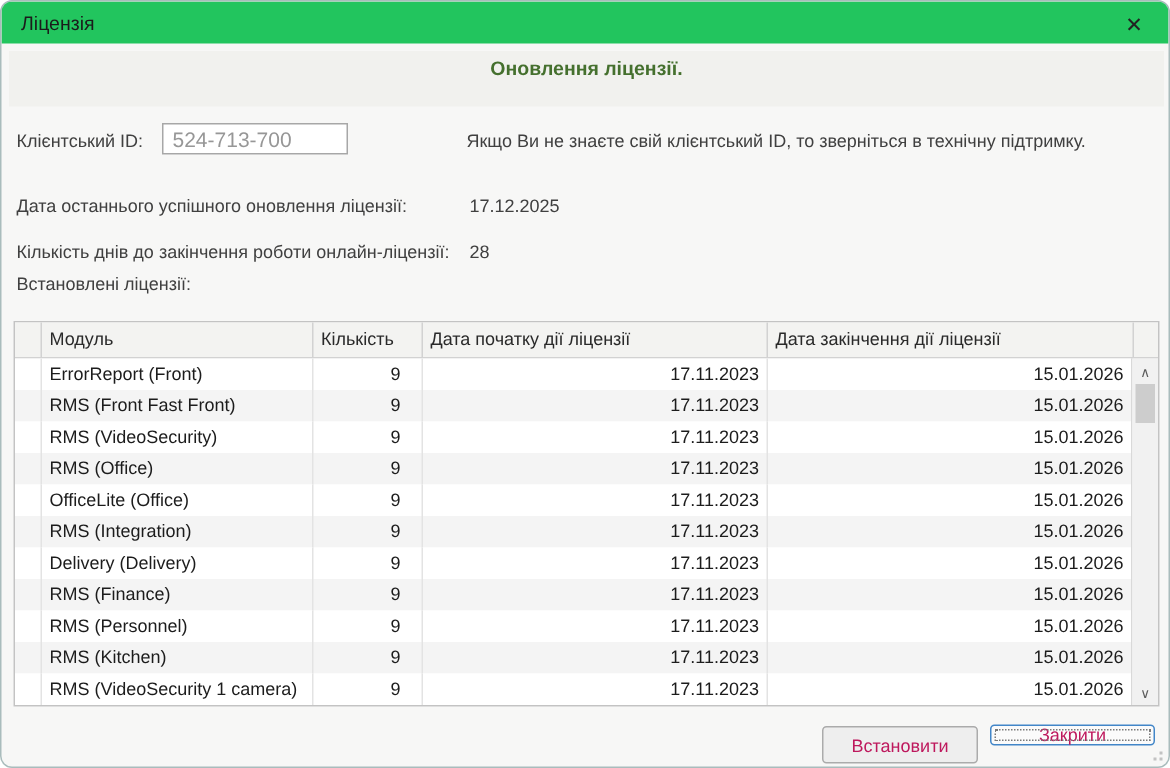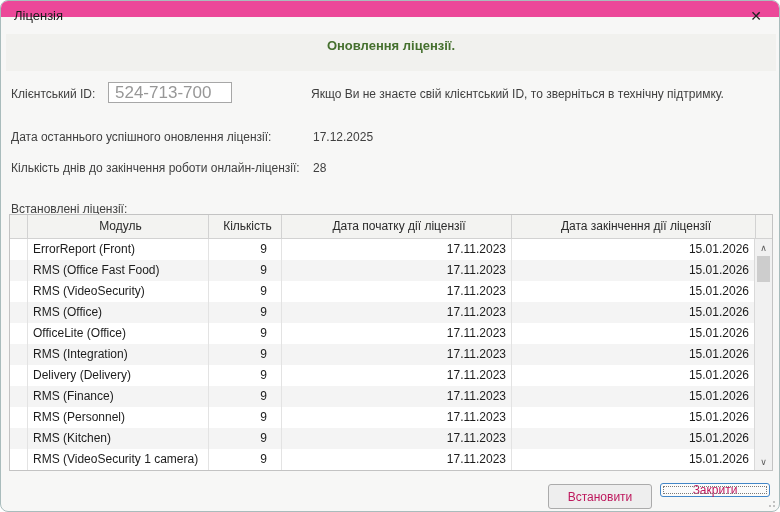--- a/index.html
+++ b/index.html
@@ -6,22 +6,22 @@
   html, body { width: 780px; height: 512px; background: #fff; }
   body { font-family: "Liberation Sans", sans-serif; font-size: 12px; color: #1c1c1c; }
 
   .dialog {
     position: absolute; left: 0; top: 0; width: 780px; height: 512px;
     background: #f7f7f6; border: 1px solid #a9bcbc; border-radius: 8px;
     overflow: hidden;
   }
 
   .titlebar {
-    position: absolute; left: 0; top: 0; width: 100%; height: 16px;
-    background: #ec4899;
+    position: absolute; left: 0; top: 0; width: 100%; height: 28px;
+    background: #22c55e;
   }
   .titlebar .title {
     position: absolute; left: 13px; top: 0; line-height: 30px; font-size: 13px; color: #1b1b1b;
   }
   .close-btn {
     position: absolute; right: 6px; top: 0; width: 34px; height: 30px;
     display: flex; align-items: center; justify-content: center;
     font-size: 14px; color: #222; cursor: pointer;
   }
 
@@ -30,37 +30,37 @@
     background: #f1f1ee; text-align: center; padding-top: 4px;
   }
   .header-band .header-title { font-size: 13px; font-weight: bold; color: #45702e; }
 
   .label { position: absolute; font-size: 12px; color: #404040; }
 
   .client-label { left: 10px; top: 86px; }
   .client-input {
     position: absolute; left: 107px; top: 81px; width: 124px; height: 21px;
     border: 1px solid #a7a7a7; background: #fff; color: #979797;
-    font-family: "Liberation Sans", sans-serif; font-size: 17px; padding: 0 6px; outline: none;
+    font-family: "Liberation Sans", sans-serif; font-size: 14px; padding: 0 6px; outline: none;
   }
   .client-hint { left: 310px; top: 86px; }
 
   .info-label-1 { left: 10px; top: 129px; }
   .info-value-1 { left: 312px; top: 129px; }
   .info-label-2 { left: 10px; top: 160px; text-align: center; }
   .info-value-2 { left: 312px; top: 160px; }
-  .section-label { left: 10px; top: 201px; }
+  .section-label { left: 10px; top: 181px; }
 
   .table {
     position: absolute; left: 8px; top: 213px; width: 764px; height: 257px;
     background: #fff; border: 1px solid #c3c3c3; display: flex; flex-direction: column;
   }
   .thead { display: flex; height: 24px; background: #f3f3f1; border-bottom: 1px solid #d2d2d2; flex: none; }
   .th { border-right: 1px solid #d2d2d2; line-height: 23px; padding-left: 5px; color: #2a2a2a;
-        white-space: nowrap; overflow: hidden; text-align: center; }
+        white-space: nowrap; overflow: hidden; }
   .th.c0 { width: 18px; padding: 0; }
   .th.c1 { width: 181px; }
   .th.c2 { width: 73px; }
   .th.c3 { width: 230px; }
   .th.c4 { flex: 1; }
   .th.c5 { width: 16px; border-right: none; }
 
   .tbody-wrap { display: flex; flex: 1; min-height: 0; }
   .rows { width: 746px; border-right: 1px solid #d9d9d9; }
   .tr { display: flex; height: 21px; background: #fff; cursor: default; }
@@ -144,21 +144,21 @@
       <div class="rows">
           <div class="tr">
     <div class="td c0"></div>
     <div class="td c1">ErrorReport (Front)</div>
     <div class="td c2">9</div>
     <div class="td c3">17.11.2023</div>
     <div class="td c4">15.01.2026</div>
   </div>
           <div class="tr alt">
     <div class="td c0"></div>
-    <div class="td c1">RMS (Office Fast Food)</div>
+    <div class="td c1">RMS (Front Fast Front)</div>
     <div class="td c2">9</div>
     <div class="td c3">17.11.2023</div>
     <div class="td c4">15.01.2026</div>
   </div>
           <div class="tr">
     <div class="td c0"></div>
     <div class="td c1">RMS (VideoSecurity)</div>
     <div class="td c2">9</div>
     <div class="td c3">17.11.2023</div>
     <div class="td c4">15.01.2026</div>

